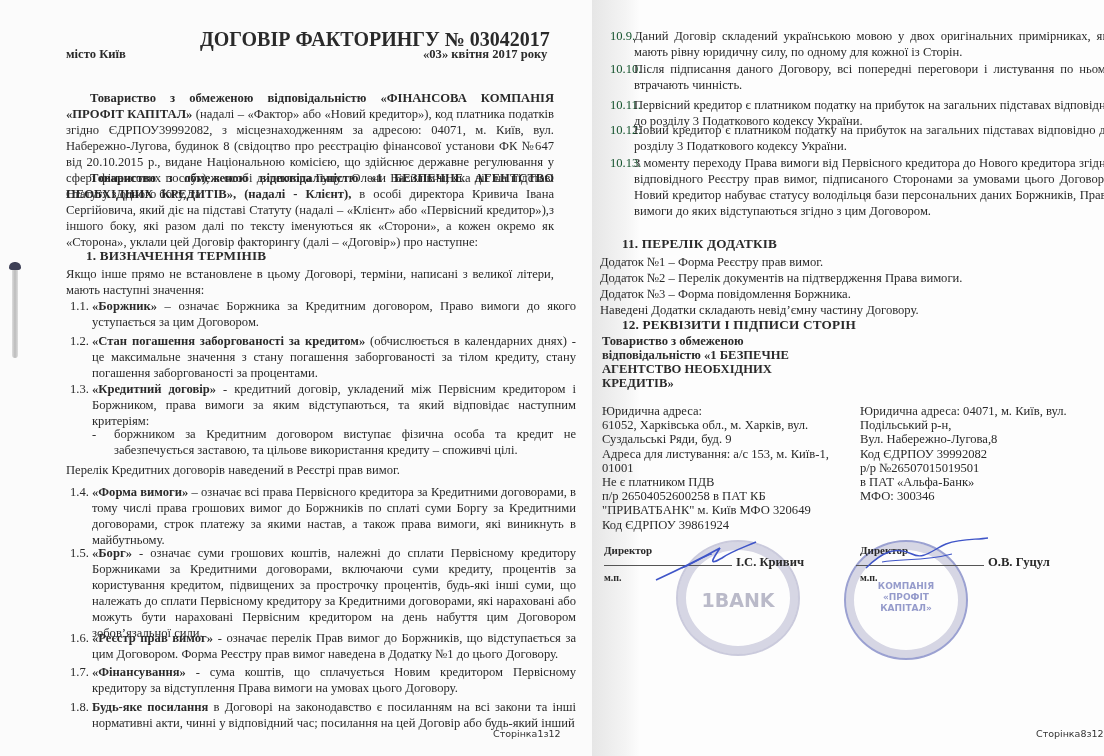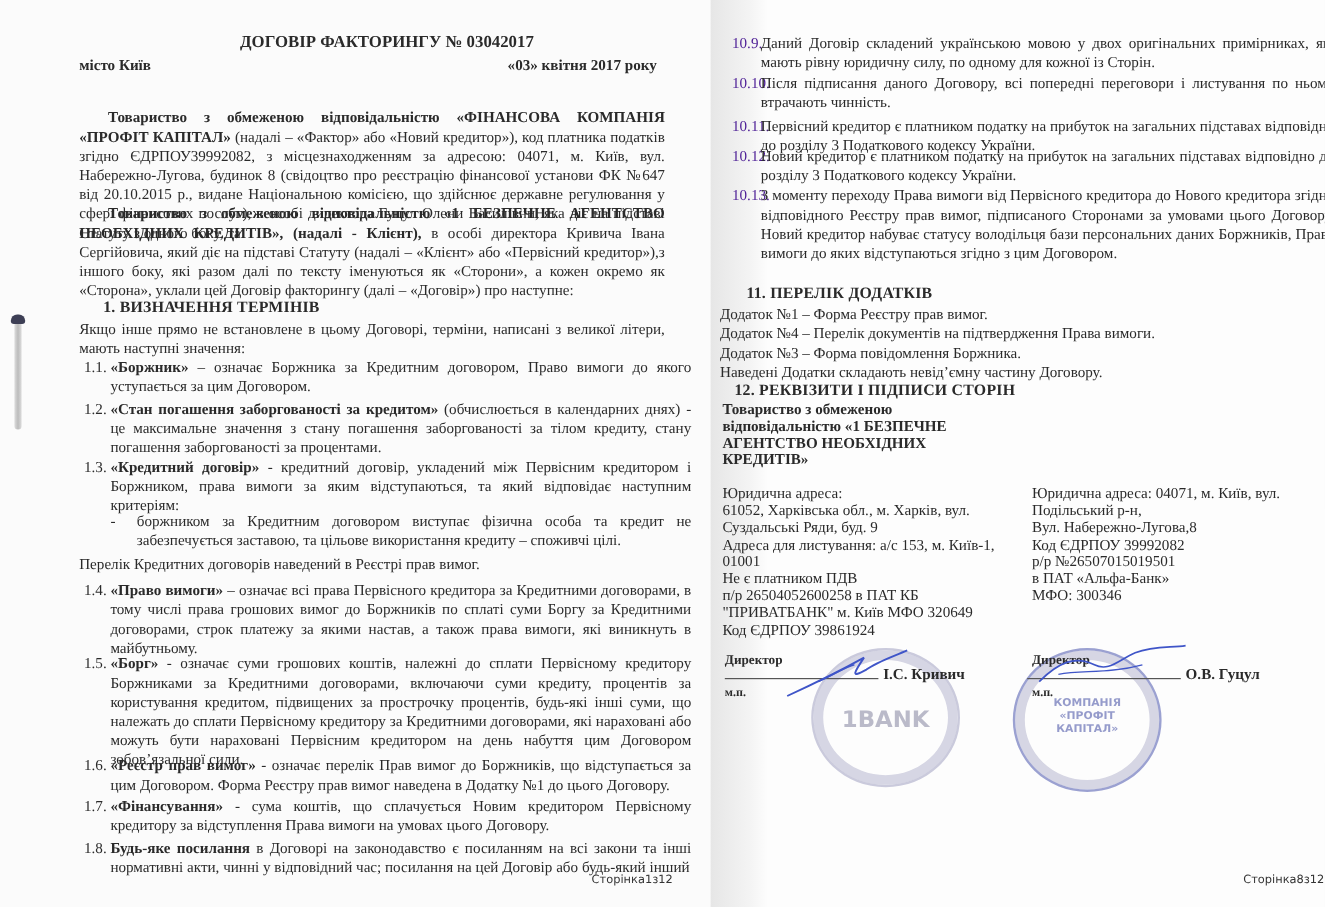--- a/index.html
+++ b/index.html
@@ -13,26 +13,26 @@
   #page-left { left:0; width:592px; background:#fbfbfb; }
   #page-right { left:592px; width:512px; background:#fdfdfd; }
   #page-right::before {
     content:""; position:absolute; left:0; top:0; width:48px; height:100%;
     background:linear-gradient(to right,#e6e6e6,#f4f4f4 70%,rgba(253,253,253,0));
   }
   .abs { position:absolute; }
   .t { font-size:12.6px; line-height:16px; }
   .j { text-align:justify; }
   .b { font-weight:bold; }
-  .title { font-size:14px; font-weight:bold; }
+  .title { font-size:20px; font-weight:bold; }
   .hdr { font-size:13.2px; font-weight:bold; letter-spacing:0.2px; }
   .pageno { font-family:"DejaVu Sans",sans-serif; font-size:9.5px; color:#333; }
   .item { padding-left:22px; text-indent:-22px; }
   .num { display:inline-block; width:22px; text-indent:0; }
-  .rnum { display:inline-block; width:24px; color:#4c1d95; text-indent:0; }
+  .rnum { display:inline-block; width:24px; color:#14532d; text-indent:0; }
   .ritem { padding-left:24px; text-indent:-24px; }
   .binder {
     position:absolute; left:12px; top:268px; width:6px; height:90px;
     background:linear-gradient(to right,#ddd,#bbb,#ddd); border-radius:3px;
   }
   .binder::before {
     content:""; position:absolute; left:-3px; top:-6px; width:12px; height:8px;
     background:#3d3f55; border-radius:6px 6px 3px 3px;
   }
   .stamp {
@@ -75,21 +75,21 @@
   </div>
   <div class="abs t j item" style="left:70px;top:381px;width:484px;">
     <span class="num">1.3.</span><span class="b">«Кредитний договір»</span><span> - кредитний договір, укладений між Первісним кредитором і Боржником, права вимоги за яким відступаються, та який відповідає наступним критеріям:</span>
   </div>
   <div class="abs t j" style="left:92px;top:426px;width:462px;padding-left:22px;text-indent:-22px;">
     <span class="num">-</span><span>боржником за Кредитним договором виступає фізична особа та кредит не забезпечується заставою, та цільове використання кредиту  – споживчі цілі.</span>
   </div>
   <div class="abs t" style="left:66px;top:462px;">Перелік Кредитних договорів наведений в Реєстрі прав вимог.</div>
 
   <div class="abs t j item" style="left:70px;top:484px;width:484px;">
-    <span class="num">1.4.</span><span class="b">«Право вимоги»</span><span> – означає всі права Первісного кредитора за Кредитними договорами, в тому числі права грошових вимог до Боржників по сплаті суми Боргу за Кредитними договорами, строк платежу за якими настав, а також права вимоги, які виникнуть в майбутньому.</span>
+    <span class="num">1.4.</span><span class="b">«Форма вимоги»</span><span> – означає всі права Первісного кредитора за Кредитними договорами, в тому числі права грошових вимог до Боржників по сплаті суми Боргу за Кредитними договорами, строк платежу за якими настав, а також права вимоги, які виникнуть в майбутньому.</span>
   </div>
   <div class="abs t j item" style="left:70px;top:545px;width:484px;">
     <span class="num">1.5.</span><span class="b">«Борг»</span><span> - означає суми грошових коштів, належні до сплати Первісному кредитору Боржниками за Кредитними договорами, включаючи суми кредиту, процентів за користування кредитом, підвищених за прострочку процентів, будь-які інші суми, що належать до сплати Первісному кредитору за Кредитними договорами, які нараховані або можуть бути нараховані Первісним кредитором на день набуття цим Договором зобов’язальної сили.</span>
   </div>
   <div class="abs t j item" style="left:70px;top:630px;width:484px;">
     <span class="num">1.6.</span><span class="b">«Реєстр прав вимог»</span><span> - означає перелік Прав вимог до Боржників, що відступається за цим Договором. Форма Реєстру прав вимог наведена в Додатку №1 до цього Договору.</span>
   </div>
   <div class="abs t j item" style="left:70px;top:664px;width:484px;">
     <span class="num">1.7.</span><span class="b">«Фінансування»</span><span> - сума коштів, що сплачується Новим кредитором Первісному кредитору за відступлення Права вимоги на умовах цього Договору.</span>
   </div>
@@ -114,26 +114,26 @@
   <div class="abs t j ritem" style="left:18px;top:122px;width:478px;">
     <span class="rnum">10.12.</span><span>Новий кредитор є платником податку на прибуток на загальних підставах відповідно до розділу 3 Податкового кодексу України.</span>
   </div>
   <div class="abs t j ritem" style="left:18px;top:155px;width:478px;">
     <span class="rnum">10.13.</span><span>З моменту переходу Права вимоги від Первісного кредитора до Нового кредитора згідно відповідного Реєстру прав вимог, підписаного Сторонами за умовами цього Договору, Новий кредитор набуває статусу володільця бази персональних даних Боржників, Права вимоги до яких відступаються згідно з цим Договором.</span>
   </div>
 
   <div class="abs hdr" style="left:30px;top:236px;">11. ПЕРЕЛІК ДОДАТКІВ</div>
   <div class="abs t" style="left:8px;top:254px;width:490px;">
     <div>Додаток №1 – Форма Реєстру прав вимог.</div>
-    <div>Додаток №4 – Перелік документів на підтвердження Права вимоги.</div>
+    <div>Додаток №2 – Перелік документів на підтвердження Права вимоги.</div>
     <div>Додаток №3 – Форма повідомлення Боржника.</div>
     <div>Наведені Додатки складають невід’ємну частину Договору.</div>
   </div>
 
-  <div class="abs hdr" style="left:20px;top:317px;font-family:Liberation Serif, serif;">12. РЕКВІЗИТИ І ПІДПИСИ СТОРІН</div>
+  <div class="abs hdr" style="left:30px;top:317px;font-family:Liberation Serif, serif;">12. РЕКВІЗИТИ І ПІДПИСИ СТОРІН</div>
 
   <div class="abs t b" style="left:10px;top:334px;width:200px;line-height:14px;">Товариство з обмеженою відповідальністю «1 БЕЗПЕЧНЕ АГЕНТСТВО НЕОБХІДНИХ КРЕДИТІВ»</div>
   <div class="abs t" style="left:10px;top:404px;width:240px;line-height:14.2px;">
     <div>Юридична адреса:</div>
     <div>61052, Харківська обл., м. Харків, вул.</div>
     <div>Суздальські Ряди, буд. 9</div>
     <div>Адреса для листування: а/с 153, м. Київ-1,</div>
     <div>01001</div>
     <div>Не є платником ПДВ</div>
     <div>п/р 26504052600258 в ПАТ КБ</div>

